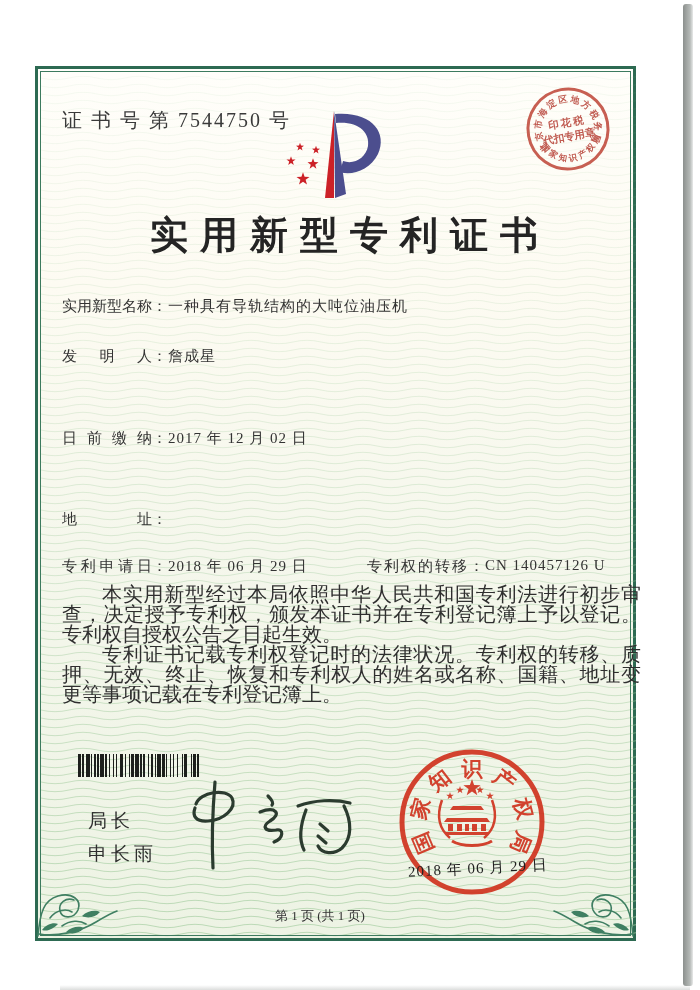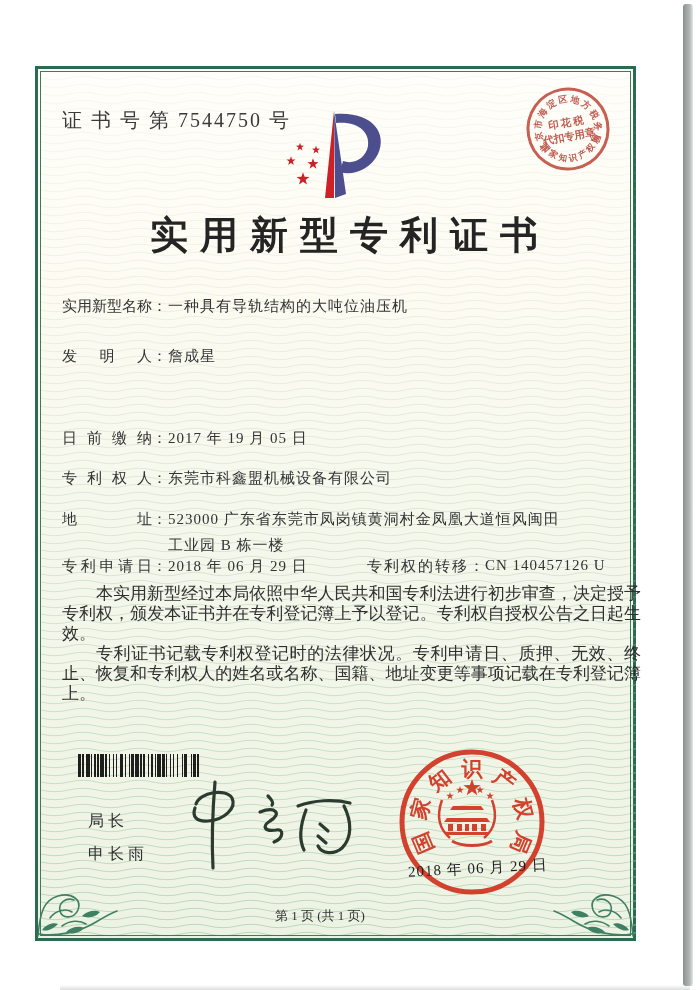--- a/index.html
+++ b/index.html
@@ -25,27 +25,27 @@
          font-size:38px;font-weight:700;letter-spacing:12px;color:#242424;}
   
   .field-row{position:absolute;left:62px;width:578px;font-size:15px;color:#333;}
   .flabel{display:inline-block;width:90px;text-align:justify;text-align-last:justify;vertical-align:top;}
   .fcolon{display:inline-block;width:16px;vertical-align:top;}
   .fvalue{display:inline-block;letter-spacing:1px;vertical-align:top;max-width:460px;}
   .fvalue .vline{display:block;}
   .subfield{position:absolute;left:305px;top:0;}
   .subfield .flabel2{letter-spacing:2px;}
   
-  #paras{position:absolute;left:62px;top:584px;width:579px;font-size:17px;line-height:20px;
+  #paras{position:absolute;left:62px;top:584px;width:579px;font-size:20px;line-height:20px;
          text-align:justify;color:#2f2f2f;}
   #paras p{margin:0;text-indent:2em;}
   
   #barcode{position:absolute;left:78px;top:754px;height:23px;display:flex;align-items:stretch;}
   #barcode div{height:100%;}
-  #signer{position:absolute;left:88px;top:804px;font-size:16px;letter-spacing:4px;line-height:33px;color:#2e2e2e;}
+  #signer{position:absolute;left:88px;top:804px;font-size:19px;letter-spacing:4px;line-height:33px;color:#2e2e2e;}
   #signature{position:absolute;left:182px;top:776px;}
   #agency-seal{position:absolute;left:392px;top:742px;opacity:.92;}
   #seal-date{position:absolute;left:408px;top:858px;width:180px;font-size:15px;letter-spacing:1px;
              color:#1f1f1f;transform:rotate(-3deg);}
   #tax-stamp{position:absolute;left:520px;top:81px;transform:rotate(-10deg);opacity:.88;}
   #footer{position:absolute;left:0px;top:907px;width:640px;text-align:center;font-size:13px;color:#333;}
   svg text{font-family:"Liberation Serif","DejaVu Serif",serif;}
 </style>
 </head>
 <body>
@@ -237,38 +237,35 @@
 
   <div id="title">实用新型专利证书</div>
 
   <div class="field-row" style="top:347px">
     <span class="flabel">发明人</span><span class="fcolon">：</span><span class="fvalue">詹成星</span>
   </div>
   <div class="field-row" style="top:297px">
     <span class="flabel">实用新型名称</span><span class="fcolon">：</span><span class="fvalue">一种具有导轨结构的大吨位油压机</span>
   </div>
   <div class="field-row" style="top:429px">
-    <span class="flabel">日前缴纳</span><span class="fcolon">：</span><span class="fvalue">2017 年 19 月 05 日</span>
-  </div>
-  <div class="field-row" style="top:469px">
-    <span class="flabel">专利权人</span><span class="fcolon">：</span><span class="fvalue">东莞市科鑫盟机械设备有限公司</span>
+    <span class="flabel">日前缴纳</span><span class="fcolon">：</span><span class="fvalue">2017 年 12 月 02 日</span>
   </div>
   <div class="field-row" style="top:510px">
-    <span class="flabel">地址</span><span class="fcolon">：</span><span class="fvalue"><span class="vline">523000 广东省东莞市凤岗镇黄洞村金凤凰大道恒风闽田</span><span class="vline" style="margin-top:7px">工业园 B 栋一楼</span></span>
+    <span class="flabel">地址</span><span class="fcolon">：</span>
   </div>
   <div class="field-row" style="top:557px">
     <span class="flabel">专利申请日</span><span class="fcolon">：</span><span class="fvalue">2018 年 06 月 29 日</span>
     <span class="subfield">
       <span class="flabel2">专利权的转移</span><span class="fcolon">：</span><span class="fvalue">CN 140457126 U</span>
     </span>
   </div>
 
   <div id="paras">
     <p>本实用新型经过本局依照中华人民共和国专利法进行初步审查，决定授予专利权，颁发本证书并在专利登记簿上予以登记。专利权自授权公告之日起生效。</p>
-    <p>专利证书记载专利权登记时的法律状况。专利申请日、质押、无效、终止、恢复和专利权人的姓名或名称、国籍、地址变更等事项记载在专利登记簿上。</p>
+    <p>专利证书记载专利权登记时的法律状况。专利权的转移、质押、无效、终止、恢复和专利权人的姓名或名称、国籍、地址变更等事项记载在专利登记簿上。</p>
   </div>
 
   <div id="barcode">
       <div style="width: 2.6px; background: rgb(29, 31, 28);"></div>
       <div style="width: 1.3px; background: transparent;"></div>
       <div style="width: 2.6px; background: rgb(29, 31, 28);"></div>
       <div style="width: 1.3px; background: transparent;"></div>
       <div style="width: 3.9px; background: rgb(29, 31, 28);"></div>
       <div style="width: 1.3px; background: transparent;"></div>
       <div style="width: 1.3px; background: rgb(29, 31, 28);"></div>

